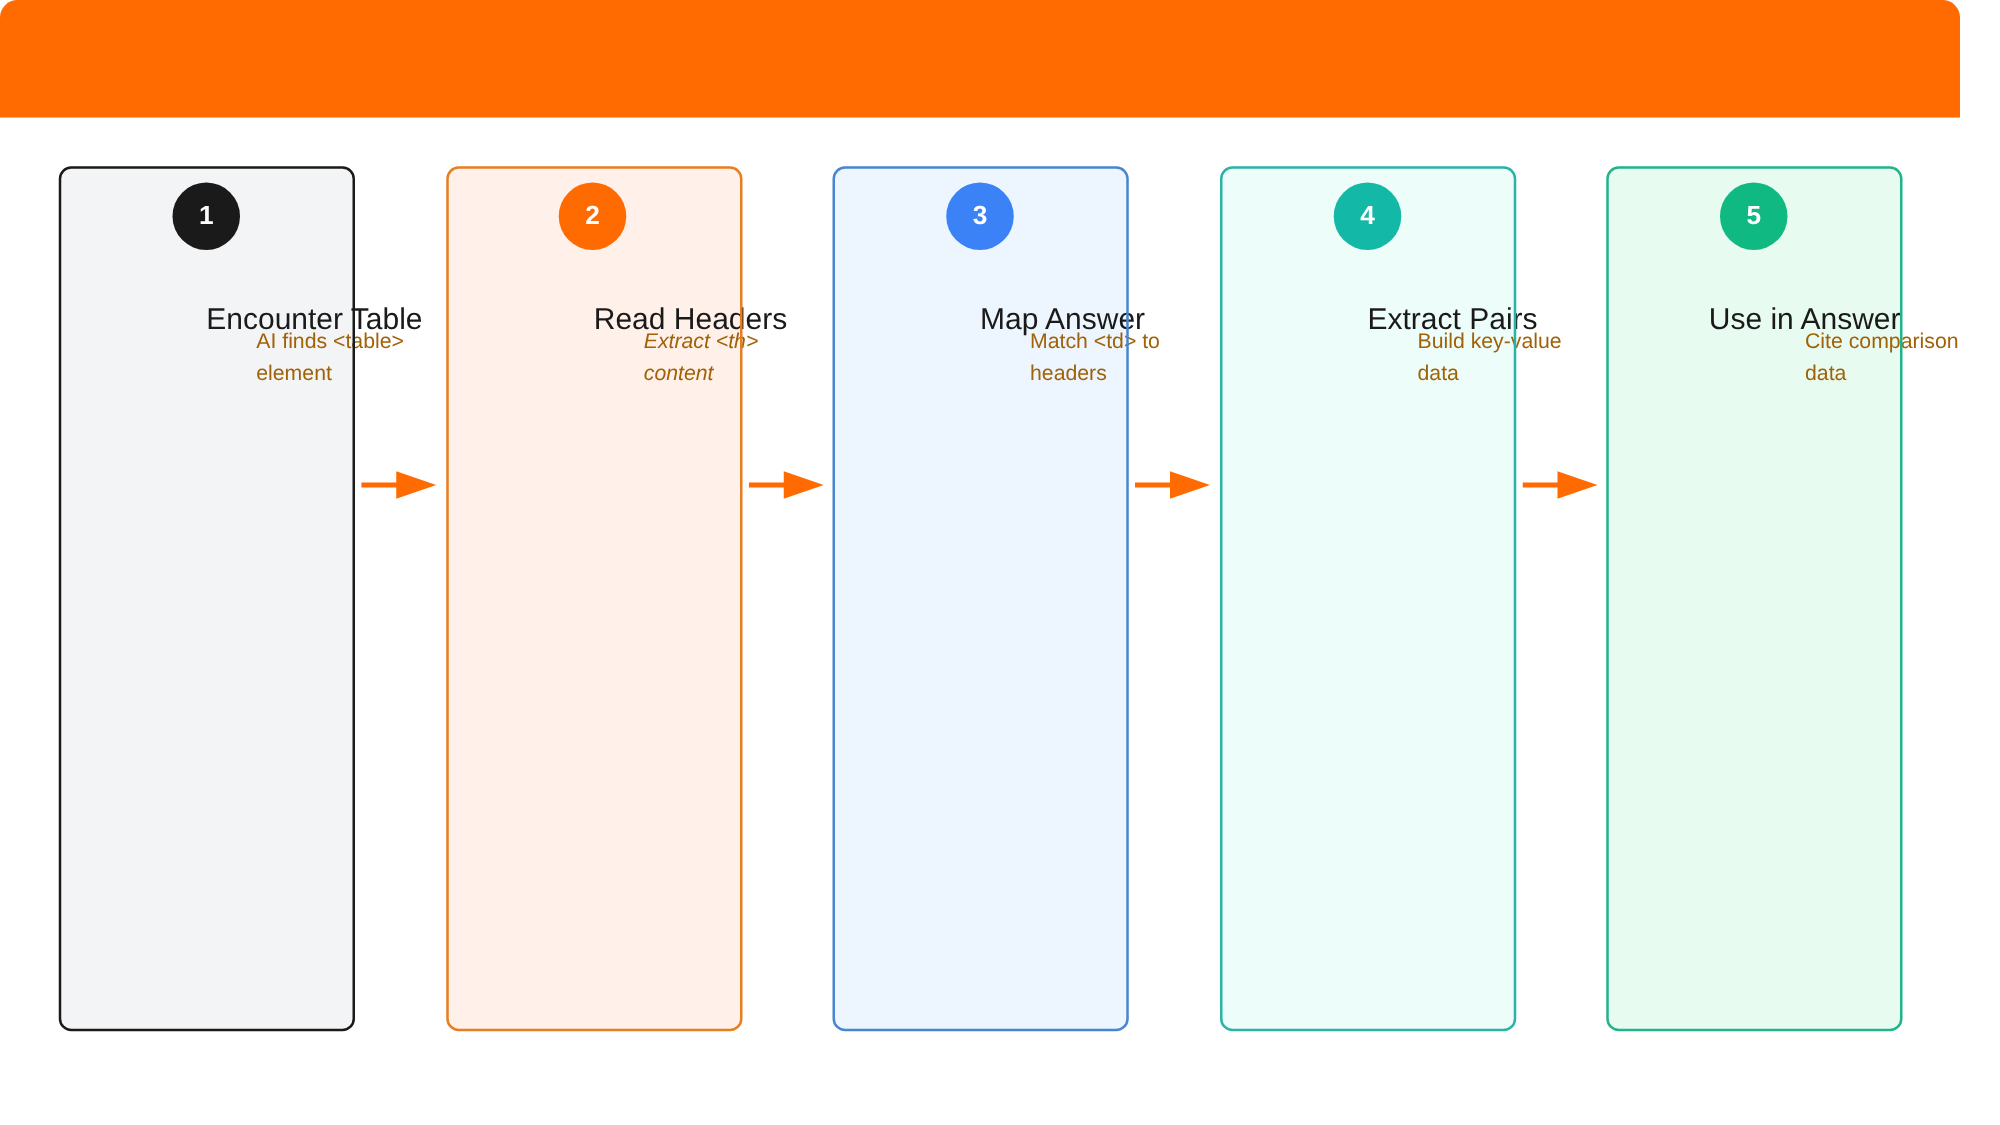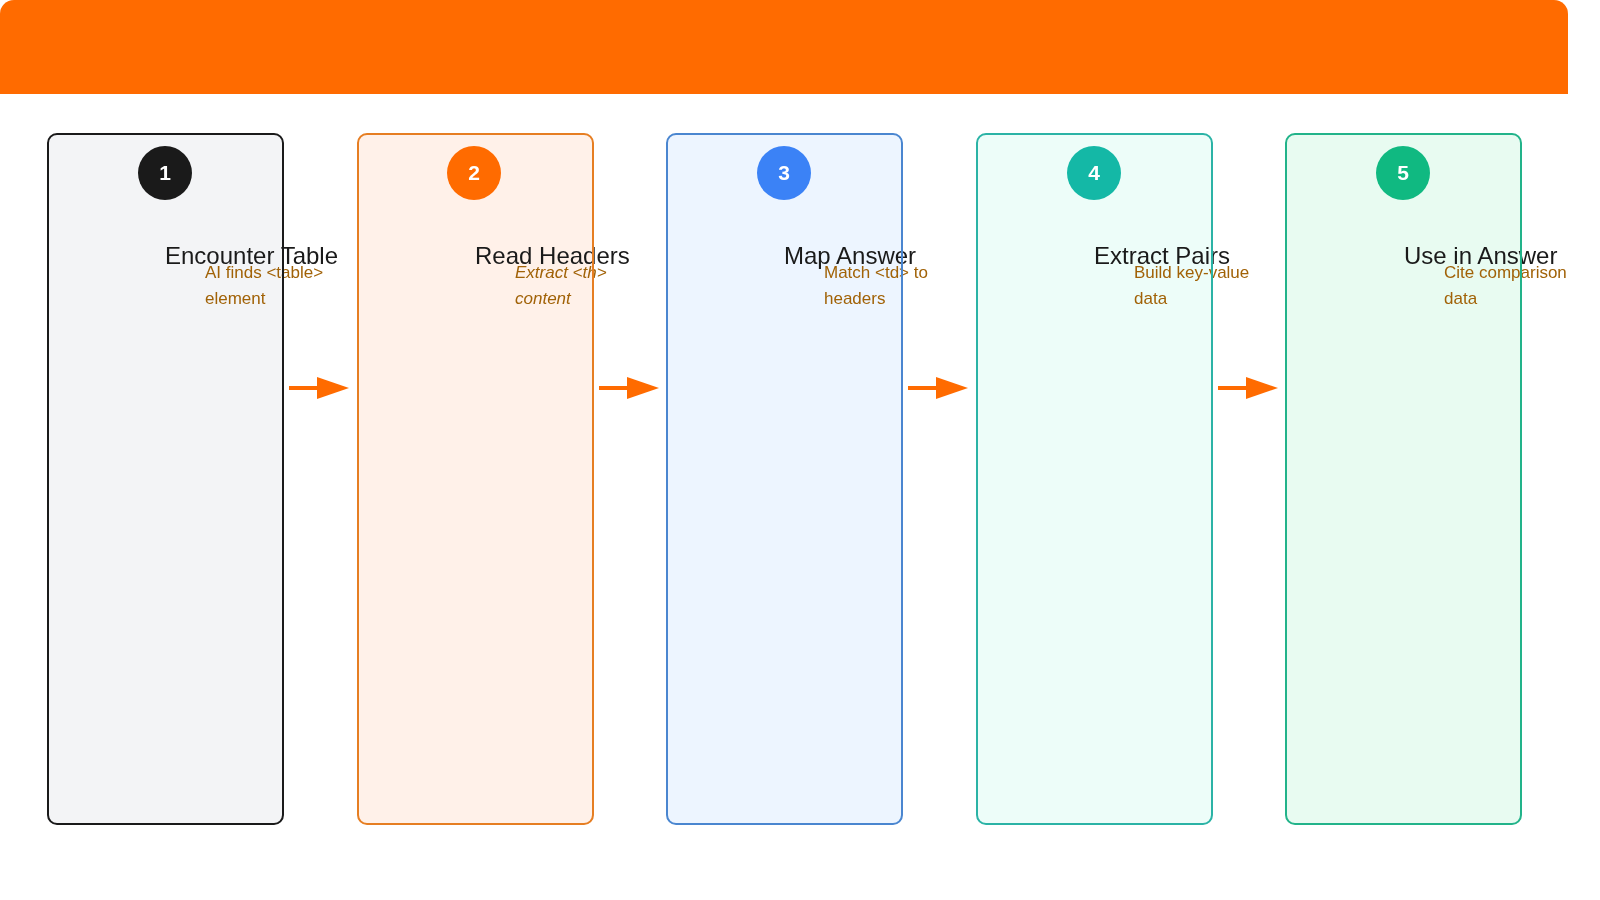--- a/index.html
+++ b/index.html
@@ -68,21 +68,21 @@
 <div class="card card-layer" style="left:666px;border-color:#4a86d0;"></div>
 
 <div class="card fill-layer" style="left:976px;background:#edfdf9;border-color:transparent;"></div>
 <div class="circle text-layer" style="left:1067px;background:#14b8a6;">4</div>
 <div class="step-title text-layer" style="left:1094px;">Extract Pairs</div>
 <div class="step-desc text-layer" style="left:1094px;">Build key-value data</div>
 <div class="card card-layer" style="left:976px;border-color:#2bb3a6;"></div>
 
 <div class="card fill-layer" style="left:1285px;background:#e8fbf1;border-color:transparent;"></div>
 <div class="circle text-layer" style="left:1376px;background:#10b981;">5</div>
-<div class="step-title text-layer" style="left:1404px;">Use in Answer</div>
+<div class="step-title text-layer" style="left:1367px;">Use in Answer</div>
 <div class="step-desc text-layer" style="left:1404px;width:145px;">Cite comparison data</div>
 <div class="card card-layer" style="left:1285px;border-color:#22b38a;"></div>
 
 <svg class="arrow" style="left:289px;" viewBox="0 0 62 24">
   <line x1="0" y1="12" x2="40" y2="12" stroke="#ff6b00" stroke-width="4"></line>
   <polygon points="28,1 60,12 28,23" fill="#ff6b00"></polygon>
 </svg>
 <svg class="arrow" style="left:599px;" viewBox="0 0 62 24">
   <line x1="0" y1="12" x2="40" y2="12" stroke="#ff6b00" stroke-width="4"></line>
   <polygon points="28,1 60,12 28,23" fill="#ff6b00"></polygon>

